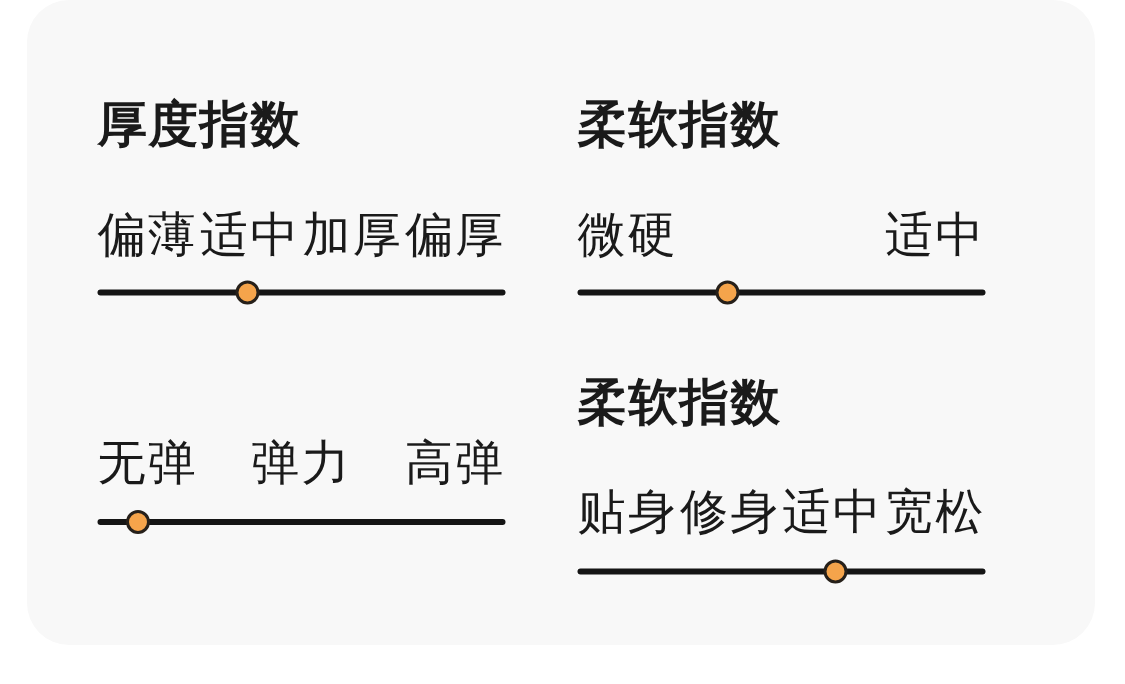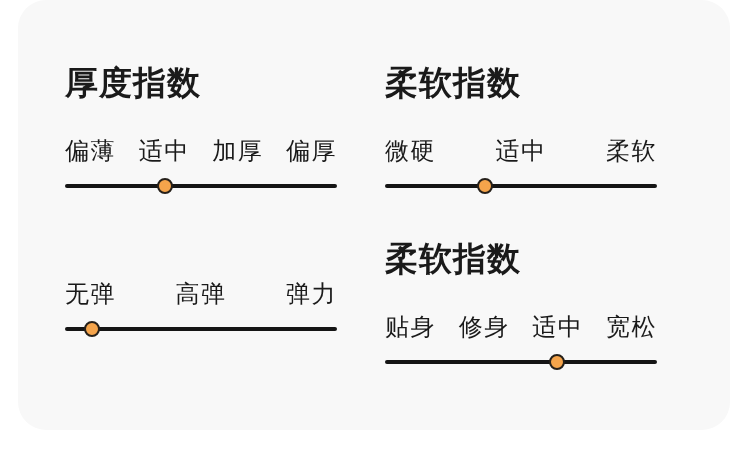--- a/index.html
+++ b/index.html
@@ -40,21 +40,21 @@
     font-weight:700;
     line-height:1;
     letter-spacing:1px;
     color:var(--text);
     white-space:nowrap;
   }
   .option-labels{
     margin-top:38px;
     display:flex;
     justify-content:space-between;
-    font-size:24px;
+    font-size:32px;
     line-height:1.2;
     letter-spacing:1.5px;
     color:var(--text);
   }
   .option-label{ white-space:nowrap; }
   .slider{
     position:relative;
     margin-top:12px;
     height:16px;
   }
@@ -94,33 +94,32 @@
       <div class="track"></div>
       <div class="dot" style="left: 36.7%;"></div>
     </div>
   </section>
 
   <section class="index-section">
     <h2 class="section-title">柔软指数</h2>
     <div class="option-labels">
           <span class="option-label">微硬</span>
           <span class="option-label">适中</span>
-          <span class="option-label">柔软</span>
         </div>
     <div class="slider">
       <div class="track"></div>
       <div class="dot" style="left: 36.7%;"></div>
     </div>
   </section>
 
   <section class="index-section">
     <div class="option-labels">
           <span class="option-label">无弹</span>
+          <span class="option-label">弹力</span>
           <span class="option-label">高弹</span>
-          <span class="option-label">弹力</span>
         </div>
     <div class="slider">
       <div class="track"></div>
       <div class="dot" style="left: 10.1%;"></div>
     </div>
   </section>
 
   <section class="index-section">
     <h2 class="section-title">柔软指数</h2>
     <div class="option-labels">

